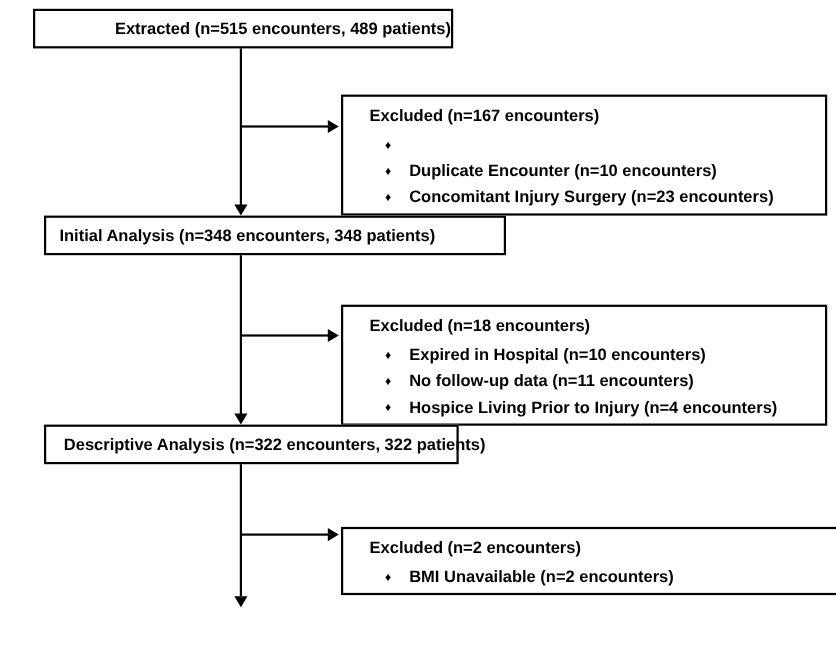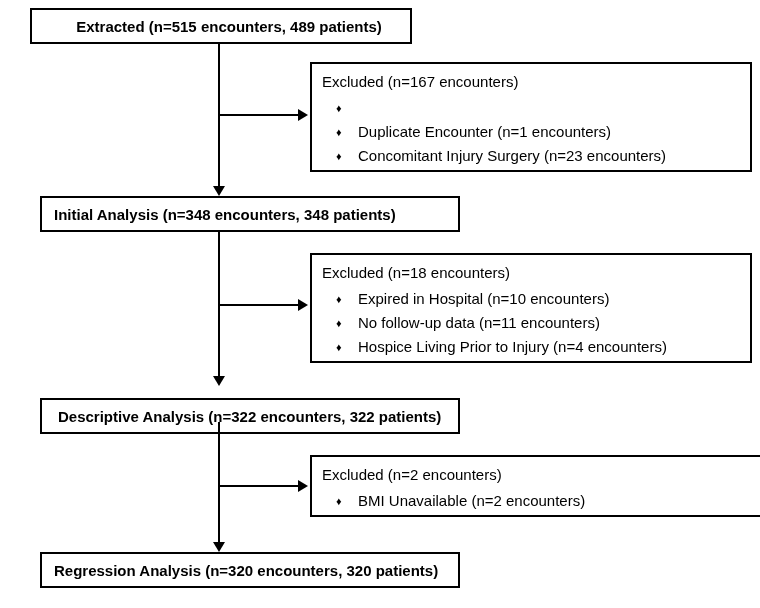--- a/index.html
+++ b/index.html
@@ -20,30 +20,31 @@
     position: absolute;
     box-sizing: border-box;
     border: 2px solid #000000;
     background: #ffffff;
     display: flex;
     align-items: center;
     font-size: 15px;
     font-weight: bold;
     white-space: nowrap;
   }
-  .stage-box.centered { justify-content: center; padding-left: 16px; }
+  .stage-box.centered { justify-content: flex-end; padding-left: 16px; }
   .stage-box.left { padding-left: 12px; margin-left: 32px; }
   .excl-box {
     position: absolute;
     box-sizing: border-box;
     border: 2px solid #000000;
     background: #ffffff;
-    padding: 8px 10px;
+    padding: 8px 24px;
     font-size: 15px;
-    font-weight: normal;
+    font-weight: bold;
+    margin-top: 24px;
   }
   .excl-title {
     line-height: 20px;
     margin-bottom: 4px;
     white-space: nowrap;
   }
   .excl-item {
     display: flex;
     line-height: 24px;
     white-space: nowrap;
@@ -97,21 +98,21 @@
   <div class="hline" style="left:219px; top:114px; width:80px;"></div>
   <div class="arrow-right" style="left:298px; top:109px;"></div>
 
   <div class="excl-box" style="left:310px; top:62px; width:442px; height:110px;">
     <div class="excl-title">Excluded (n=167 encounters)</div>
     <div class="excl-item">
       <span class="bullet">♦</span>
     </div>
     <div class="excl-item">
       <span class="bullet">♦</span>
-      <span>Duplicate Encounter (n=1 encounters)</span>
+      <span>Duplicate Encounter (n=10 encounters)</span>
     </div>
     <div class="excl-item">
       <span class="bullet">♦</span>
       <span>Concomitant Injury Surgery (n=23 encounters)</span>
     </div>
   </div>
 
   <div class="stage-box left" style="left:8px; top:196px; width:420px; height:36px;">
     <span>Initial Analysis (n=348 encounters, 348 patients)</span>
   </div>
@@ -131,35 +132,32 @@
     <div class="excl-item">
       <span class="bullet">♦</span>
       <span>No follow-up data (n=11 encounters)</span>
     </div>
     <div class="excl-item">
       <span class="bullet">♦</span>
       <span>Hospice Living Prior to Injury (n=4 encounters)</span>
     </div>
   </div>
 
-  <div class="stage-box left" style="left:8px; top:398px; width:420px; height:36px;padding-left:16px;">
+  <div class="stage-box left" style="left:8px; top:386px; width:377px; height:36px;padding-left:16px;">
     <span>Descriptive Analysis (n=322 encounters, 322 patients)</span>
   </div>
 
   <div class="vline" style="left:218px; top:422px; height:120px;"></div>
   <div class="arrow-down" style="left:213px; top:542px;"></div>
 
   <div class="hline" style="left:219px; top:485px; width:80px;"></div>
   <div class="arrow-right" style="left:298px; top:480px;"></div>
 
   <div class="excl-box" style="left:310px; top:455px; width:498px; height:62px;">
     <div class="excl-title">Excluded (n=2 encounters)</div>
     <div class="excl-item">
       <span class="bullet">♦</span>
       <span>BMI Unavailable (n=2 encounters)</span>
     </div>
   </div>
 
-  <div class="stage-box left" style="left:8px; top:552px; width:420px; height:36px;">
-    <span>Regression Analysis (n=320 encounters, 320 patients)</span>
-  </div>
 
 </div>
 
 </body></html>

